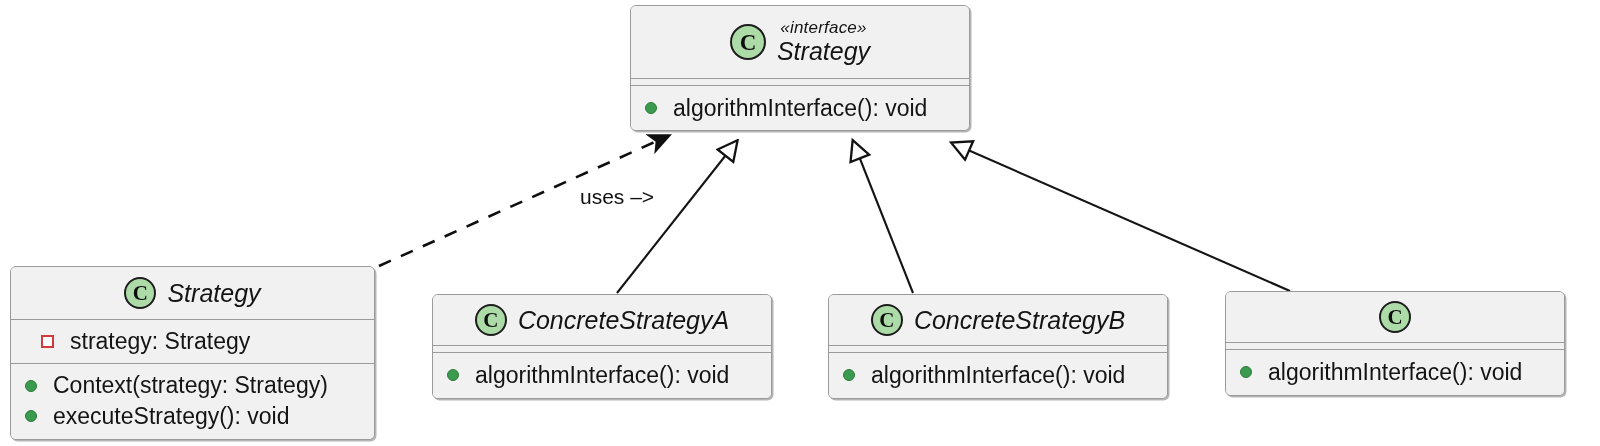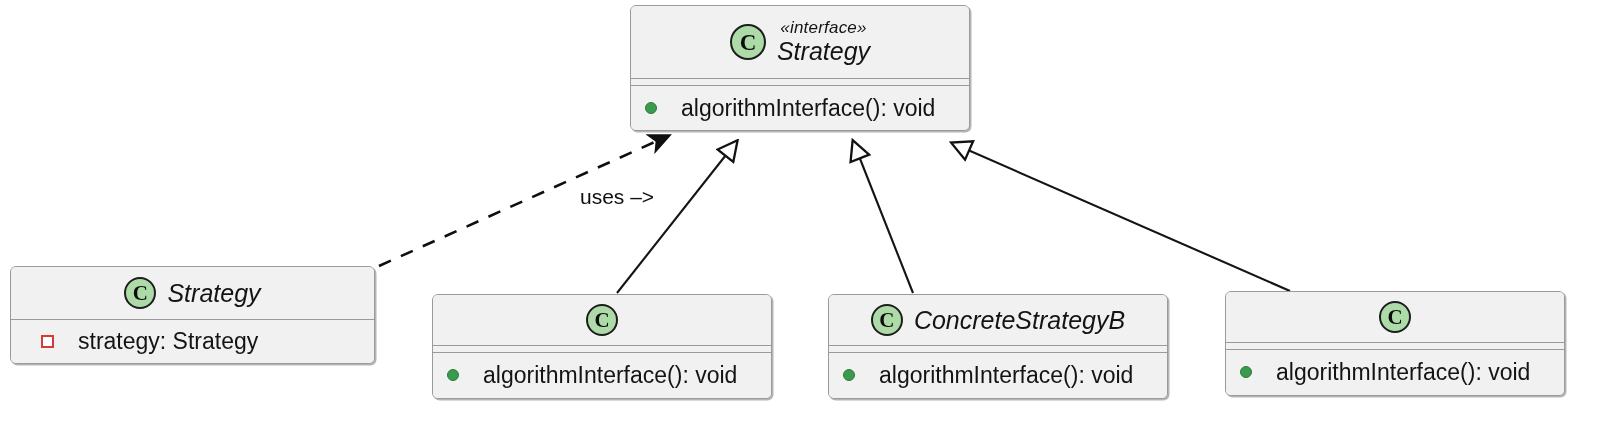--- a/index.html
+++ b/index.html
@@ -107,21 +107,21 @@
   }
   .class-icon.small { width: 32px; height: 32px; flex-basis: 32px; font-size: 21px; }
 
   
   .member-list {
     padding: 7px 0 7px 0;
   }
   .member {
     display: flex;
     align-items: center;
-    gap: 24px;
+    gap: 16px;
     padding: 0 10px 0 14px;
     font-size: 23px;
     color: #141414;
     line-height: 1.32;
     white-space: nowrap;
   }
   .vis {
     flex: 0 0 auto;
     box-sizing: border-box;
   }
@@ -206,26 +206,37 @@
         <div class="class-icon small">C</div>
         <div class="class-name">Strategy</div>
       </div>
     </div>
     <div class="compartment sep-top member-list" style="padding:6px 0 7px 16px;">
       <div class="member">
         <span class="vis private-square"></span>
         <span>strategy: Strategy</span>
       </div>
     </div>
+    <div class="compartment sep-top member-list" style="padding:6px 0 8px 0;">
+      <div class="member">
+        <span class="vis public-dot"></span>
+        <span>Context(strategy: Strategy)</span>
+      </div>
+      <div class="member">
+        <span class="vis public-dot"></span>
+        <span>executeStrategy(): void</span>
+      </div>
+    </div>
   </div>
 
   <div class="uml-class" style="left:432px; top:294px; width:340px;">
     <div class="compartment header" style="height:50px;">
       <div class="title-row">
         <div class="class-icon small">C</div>
+        <div class="class-name">ConcreteStrategyA</div>
       </div>
     </div>
     <div class="compartment sep-top empty-attrs"></div>
     <div class="compartment sep-top member-list" style="padding:7px 0 8px 0;">
       <div class="member">
         <span class="vis public-dot"></span>
         <span>algorithmInterface(): void</span>
       </div>
     </div>
   </div>

